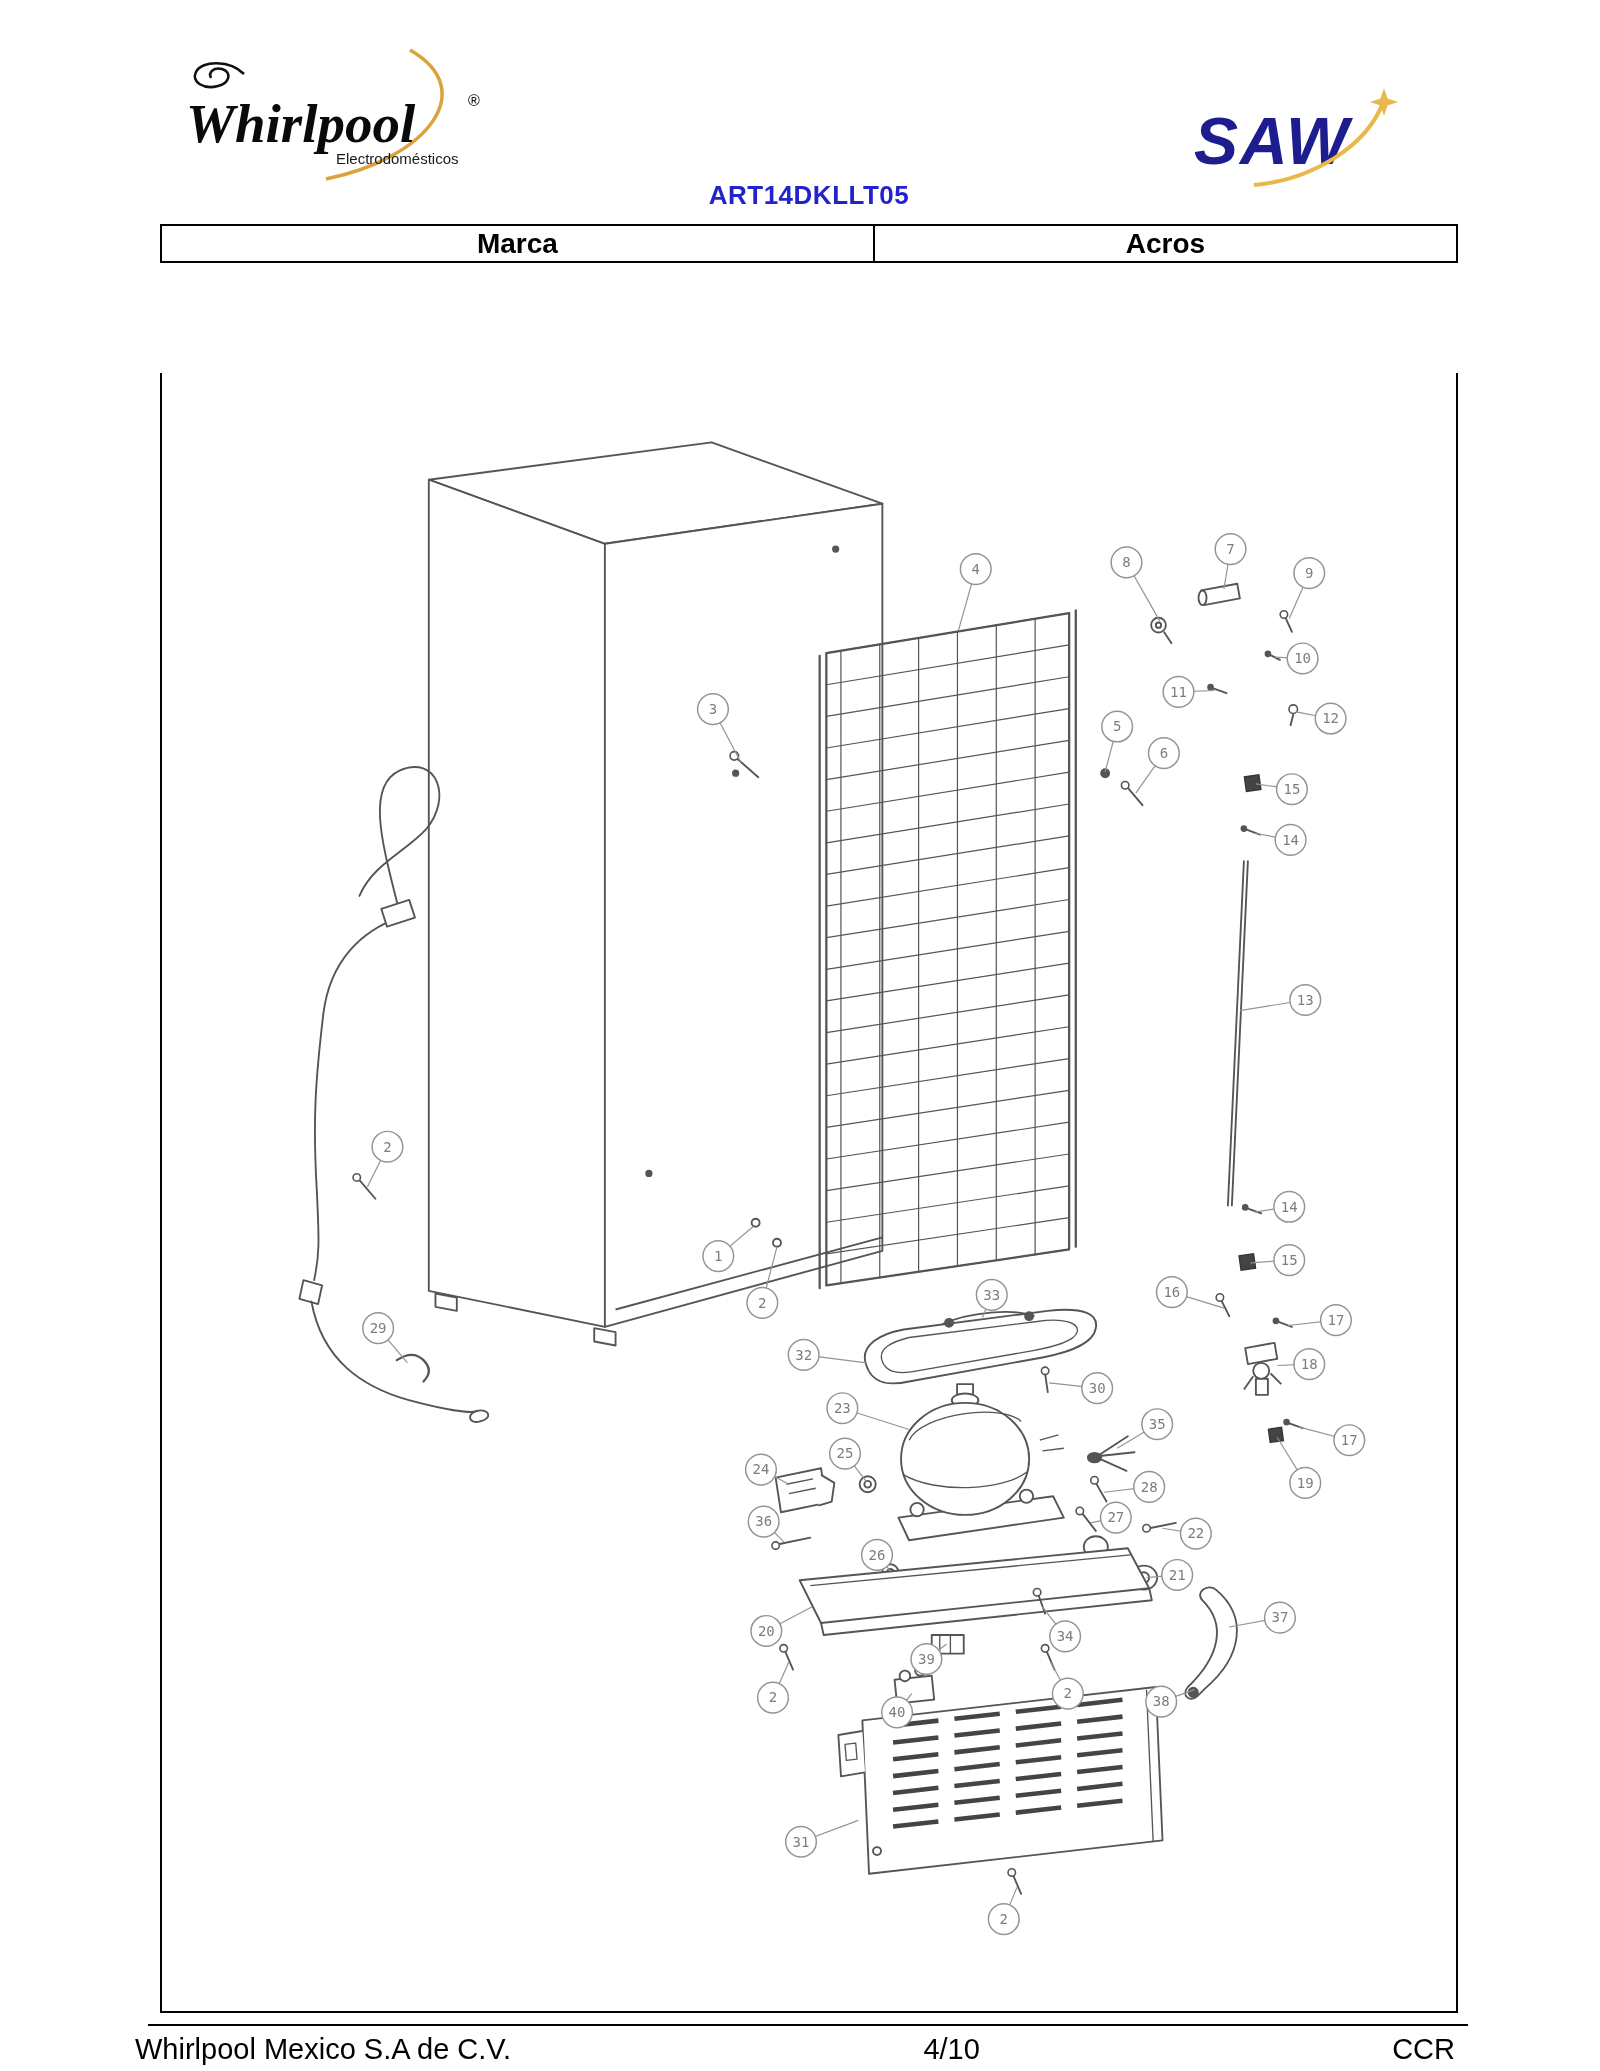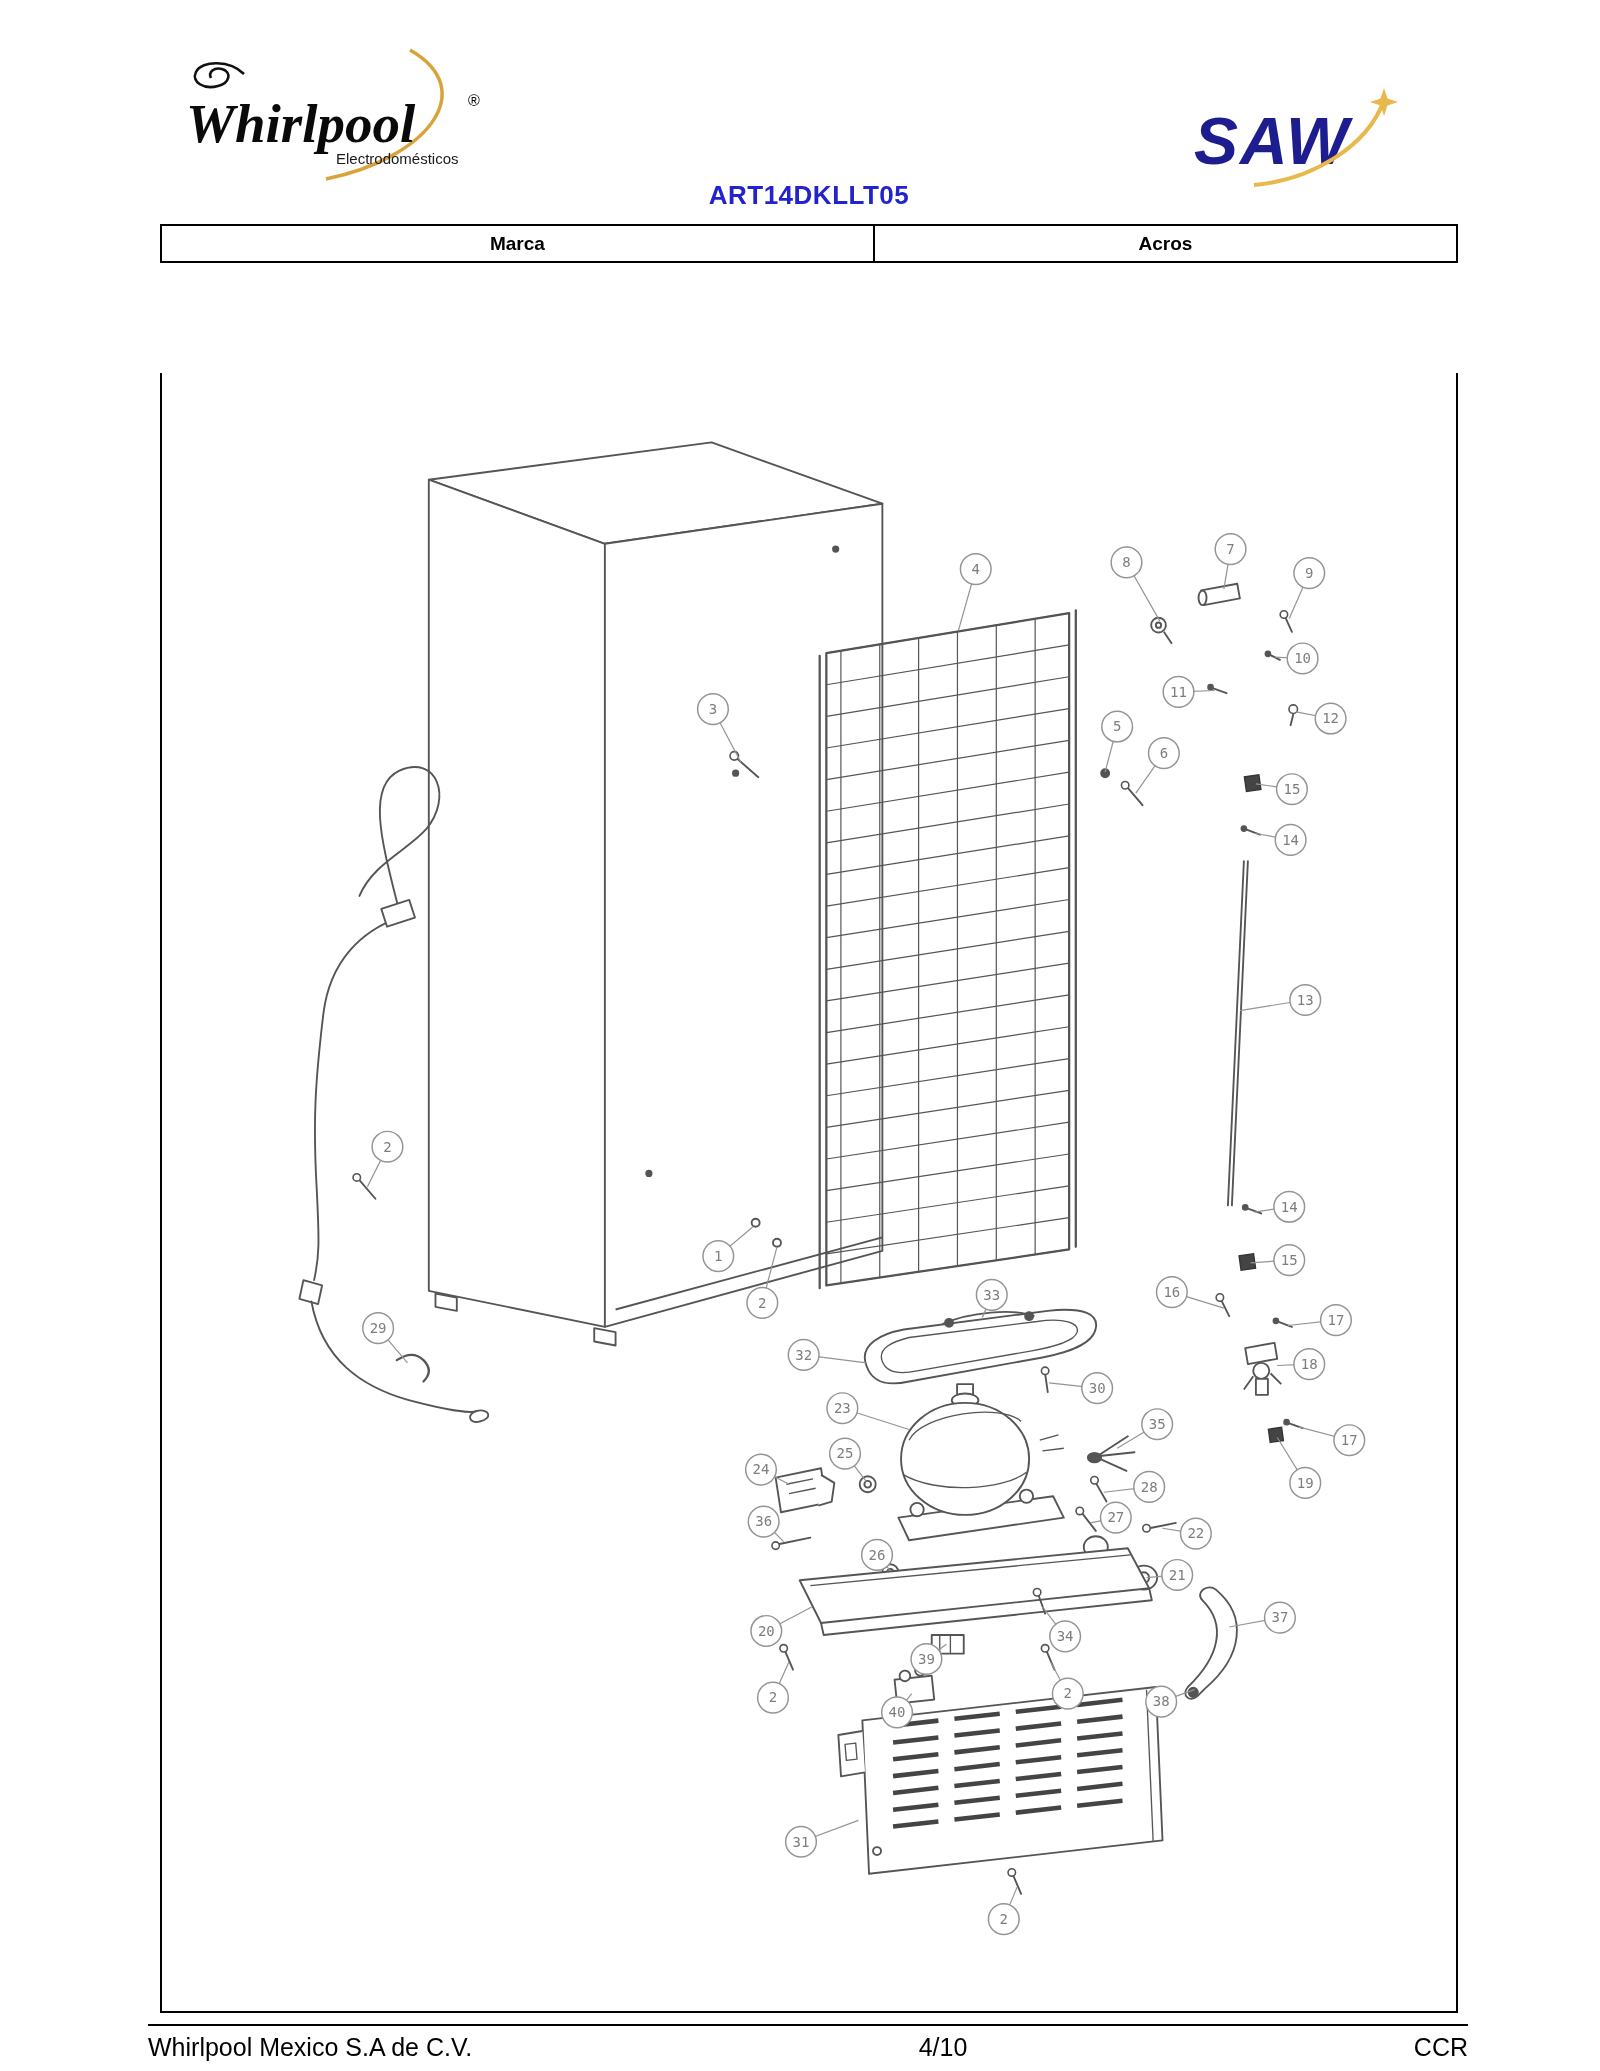--- a/index.html
+++ b/index.html
@@ -19,21 +19,21 @@
     text-align:center; font-size:26px; font-weight:bold; color:#2323cd;
     letter-spacing:0.5px;
   }
 
   
   .info-table {
     position:absolute; left:160px; top:224px; width:1298px;
     border-collapse:collapse; table-layout:fixed;
   }
   .info-table td {
-    border:2px solid #000; font-weight:bold; font-size:19px;
+    border:2px solid #000; font-weight:bold; font-size:28px;
     text-align:center; height:37px; padding:1px 4px;
   }
   .info-table td.lab { width:55%; }
 
   
   .diagram-box {
     position:absolute; left:160px; top:373px; width:1298px; height:1640px;
     border:2px solid #000; border-top:none; background:#fff; overflow:hidden;
   }
   svg.diagram { width:100%; height:100%; display:block; }
@@ -49,22 +49,22 @@
     fill:#7d7d7d; font-size:10.5px; font-family:"DejaVu Sans Mono", monospace;
     text-anchor:middle;
   }
 
   
   .footer-rule {
     position:absolute; left:148px; top:2024px; width:1320px;
     border-top:2px solid #000;
   }
   .footer {
-    position:absolute; left:148px; top:2033px; width:1320px;
-    display:flex; justify-content:space-between; font-size:25px;text-align:right;
+    position:absolute; left:135px; top:2033px; width:1320px;
+    display:flex; justify-content:space-between; font-size:29px;text-align:right;
   }
 </style>
 </head>
 <body>
 
 <svg class="whirlpool-logo" viewBox="0 0 330 135" width="330" height="135">
   <path d="M66,26 C52,12 24,12 18,24 C13,34 26,42 40,38 C52,35 54,24 44,21 C36,19 30,24 33,30" fill="none" stroke="#111" stroke-width="2.6"></path>
   <path d="M232,2 C302,42 250,110 148,131" fill="none" stroke-width="3.5" stroke="#D9A23B"></path>
   <text x="8" y="94" font-family="Liberation Serif, serif" font-style="italic" font-weight="bold" font-size="55" fill="#0a0a0a">Whirlpool</text>
   <text x="290" y="58" font-size="16" fill="#0a0a0a">®</text>

